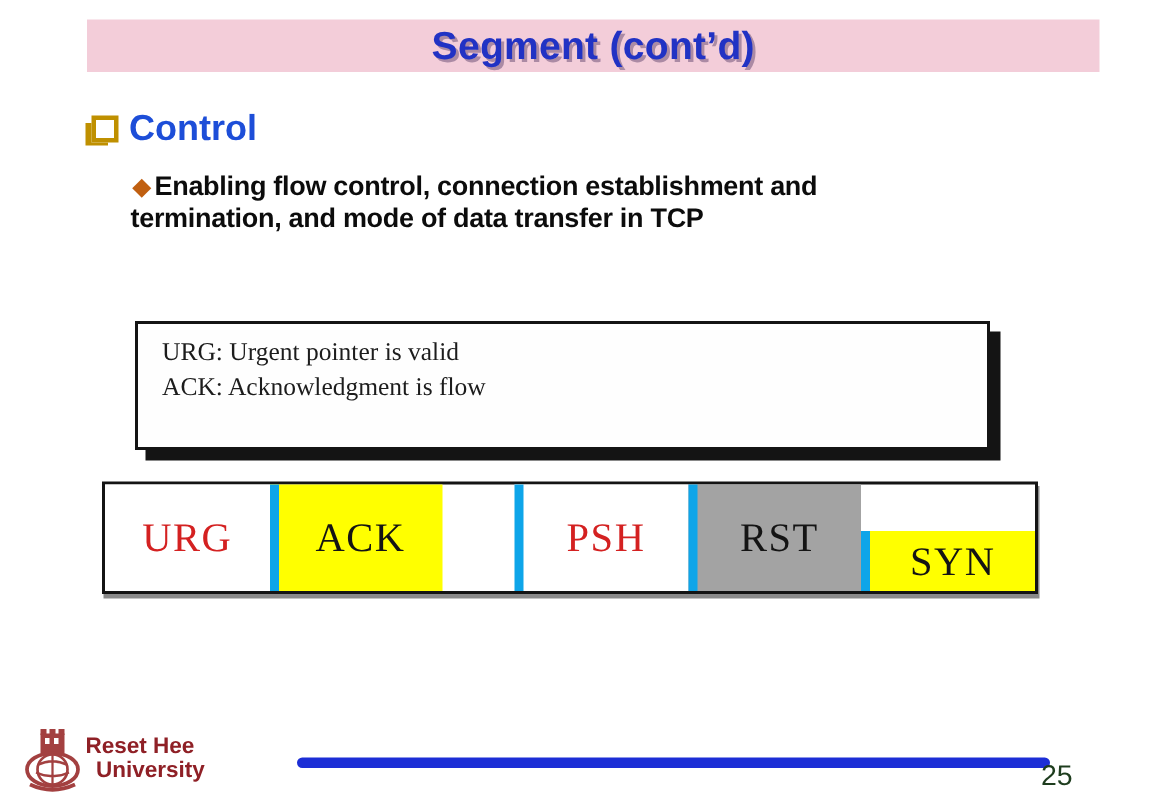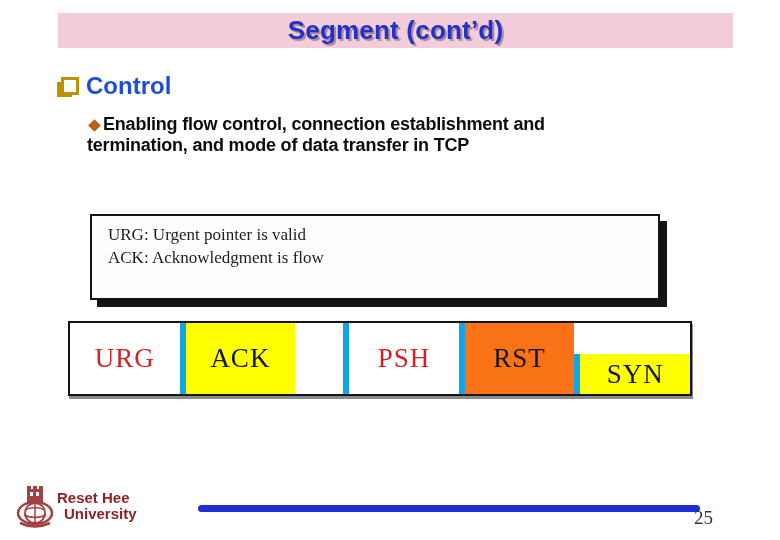--- a/index.html
+++ b/index.html
@@ -44,21 +44,21 @@
     flex:1;display:flex;align-items:center;justify-content:center;
     border-left:6px solid #0ea5e9;
     font-family:"Liberation Serif","DejaVu Serif",serif;font-size:27px;letter-spacing:1px;
   }
   .flagcell:first-child{border-left:none;}
   
   .logo{position:absolute;left:12px;top:485px;width:46px;height:50px;}
   .inst{position:absolute;left:57px;top:490px;font-size:15px;font-weight:bold;color:#8f2026;line-height:16px;white-space:nowrap;}
   .inst .l2{margin-left:7px;}
   .blueline{position:absolute;left:198px;top:505px;width:502px;height:7px;background:#1c2ed6;border-radius:4px;}
-  .pagenum{position:absolute;left:694px;top:507px;font-family:Liberation Serif, serif;font-size:19px;color:#1e3d1e;}
+  .pagenum{position:absolute;left:694px;top:507px;font-family:Liberation Sans, sans-serif;font-size:19px;color:#1e3d1e;}
 </style>
 </head>
 <body>
 
 <div class="titlebar">
   <span class="title">Segment (cont’d)</span>
 </div>
 
 <span class="sqbullet">
   <span class="sq-back"></span>
@@ -80,21 +80,21 @@
 <div class="flagrow">
   <div class="flagcell" style="background: rgb(255, 255, 255); color: rgb(212, 33, 33);">
       <span>URG</span>
     </div>
   <div class="flagcell" style="background: rgb(255, 255, 0); color: rgb(20, 20, 20);">
       <span>ACK</span>
     </div>
   <div class="flagcell" style="background: rgb(255, 255, 255); color: rgb(212, 33, 33); margin-left: 48px;">
       <span>PSH</span>
     </div>
-  <div class="flagcell" style="background: #f97316; color: rgb(20, 20, 20);">
+  <div class="flagcell" style="background: #a3a3a3; color: rgb(20, 20, 20);">
       <span>RST</span>
     </div>
   <div class="flagcell" style="background: rgb(255, 255, 0); color: rgb(20, 20, 20); margin-top: 31px;">
       <span>SYN</span>
     </div>
 </div>
 
 <svg class="logo" viewBox="0 0 46 50">
   <g fill="#a34040" stroke="#a34040">
     <rect x="15" y="4" width="16" height="13" stroke="none"></rect>

